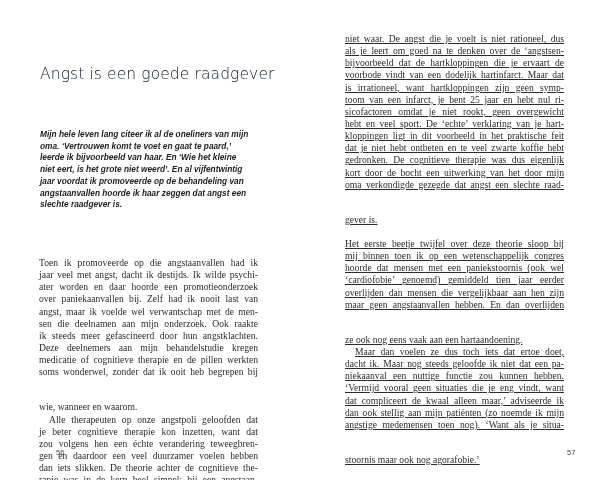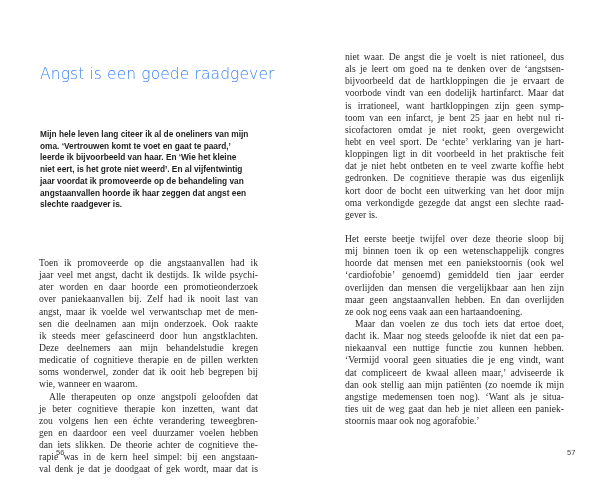--- a/index.html
+++ b/index.html
@@ -6,38 +6,38 @@
     body {
       width: 600px; height: 480px; background: #ffffff; position: relative; overflow: hidden;
       color: #2a2a2a;
     }
     .page { position: absolute; top: 0; height: 480px; width: 300px; }
     .page.left { left: 0; }
     .page.right { left: 300px; }
     .title {
       position: absolute; left: 40px; top: 65px;
       font-family: "DejaVu Sans", sans-serif; font-weight: 300;
-      font-size: 15.5px; color: #3b82f6; letter-spacing: 0.1px; white-space: nowrap;
+      font-size: 15.5px; color: #0f172a; letter-spacing: 0.1px; white-space: nowrap;
     }
     .intro {
       position: absolute; left: 40px; top: 129px; width: 220px;
       font-family: "Liberation Sans", sans-serif; font-weight: bold;
       font-size: 8.3px; line-height: 11.7px; color: #222;
     }
-    .intro .ln { display: block; white-space: nowrap; }
+    .intro .ln { display: block; white-space: nowrap; font-style: italic; }
     .body {
       position: absolute; width: 219px;
       font-family: "Liberation Serif", serif; font-size: 9.6px; line-height: 12.15px; color: #2b2b2b;
     }
     .body .ln { display: block; text-align: justify; text-align-last: justify; white-space: nowrap; height: 12.15px; overflow: visible; }
-    .body .ln.last { text-align-last: left; }
+    .body .ln.last { text-align-last: left; margin-top: 23px; }
     .body .ln.indent { padding-left: 10px; }
     .body .gap { display: block; height: 12px; }
     .left .body { left: 39px; top: 257px; }
-    .right .body { left: 45px; top: 51px; }
+    .right .body { left: 45px; top: 33px; text-decoration: underline; }
     .pagenum {
       position: absolute; top: 448px;
       font-family: "Liberation Sans", sans-serif; font-size: 7.5px; color: #444; padding-left: 16px;
     }
     .left .pagenum { left: 40px; }
     .right .pagenum { left: 251px; }
   </style>
 </head>
 <body>
 
@@ -111,19 +111,18 @@
       <span class="ln last">ze ook nog eens vaak aan een hartaandoening.</span>
     </div>
     <div>
       <span class="ln indent">Maar dan voelen ze dus toch iets dat ertoe doet,</span>
       <span class="ln">dacht ik. Maar nog steeds geloofde ik niet dat een pa-</span>
       <span class="ln">niekaanval een nuttige functie zou kunnen hebben.</span>
       <span class="ln">‘Vermijd vooral geen situaties die je eng vindt, want</span>
       <span class="ln">dat compliceert de kwaal alleen maar,’ adviseerde ik</span>
       <span class="ln">dan ook stellig aan mijn patiënten (zo noemde ik mijn</span>
       <span class="ln">angstige medemensen toen nog). ‘Want als je situa-</span>
-      <span class="ln">ties uit de weg gaat dan heb je niet alleen een paniek-</span>
       <span class="ln last">stoornis maar ook nog agorafobie.’</span>
     </div>
   </div>
 
   <div class="pagenum">57</div>
 </div>
 
 </body></html>

